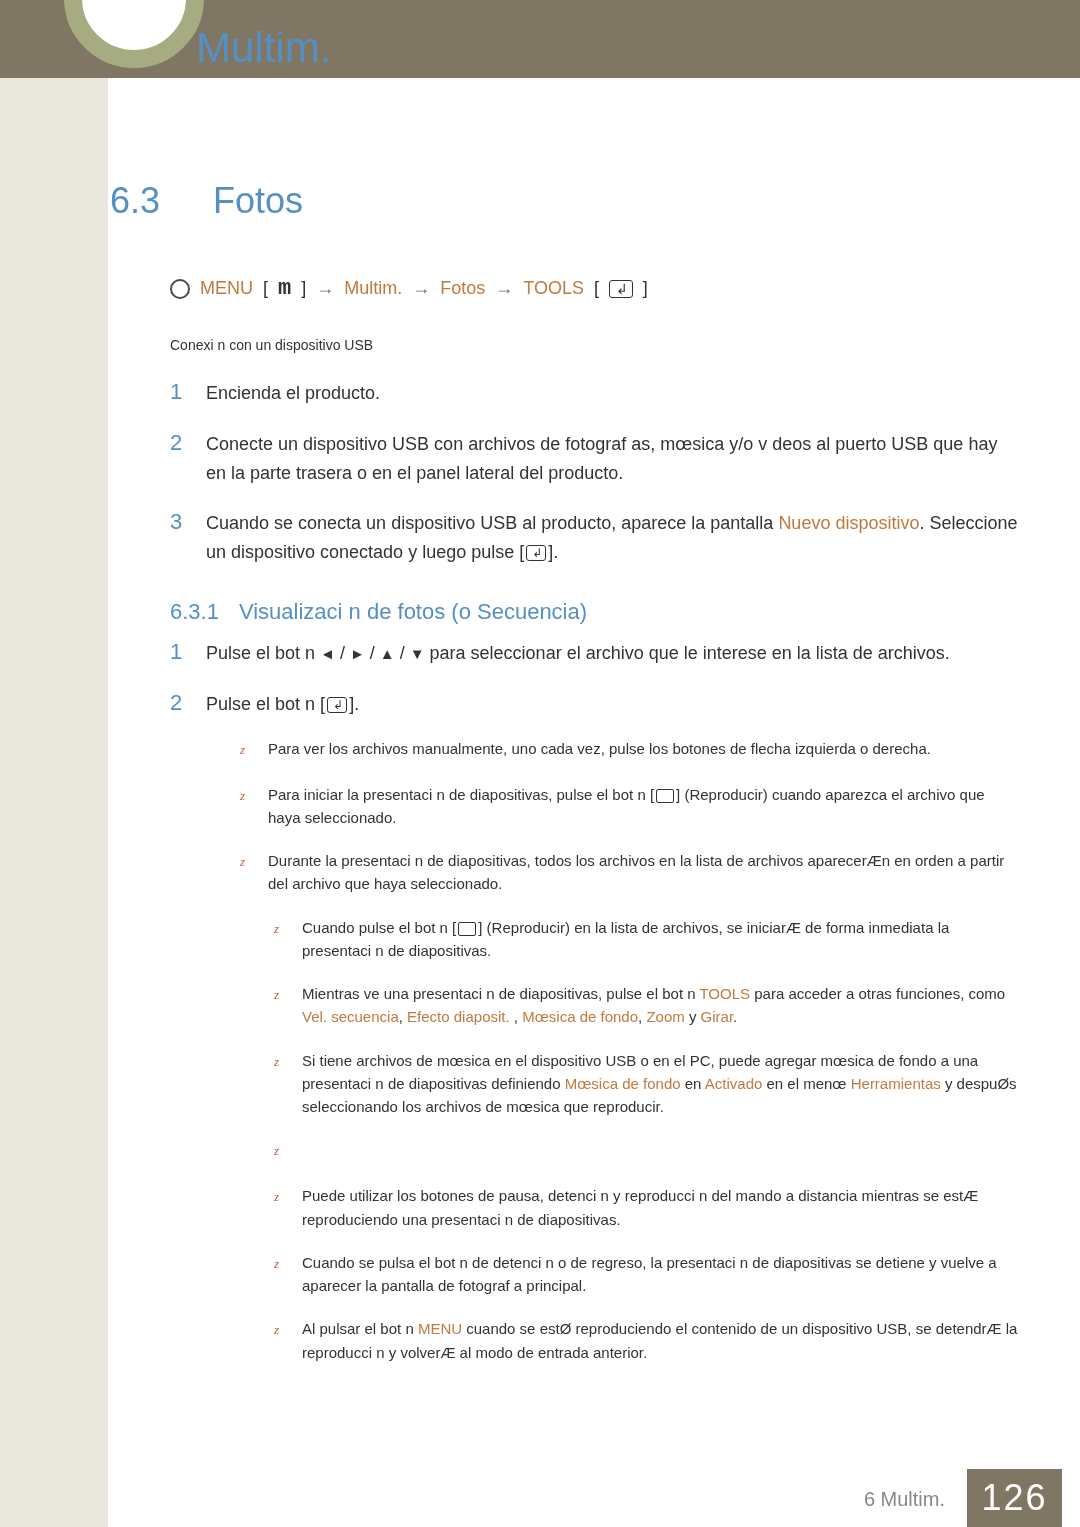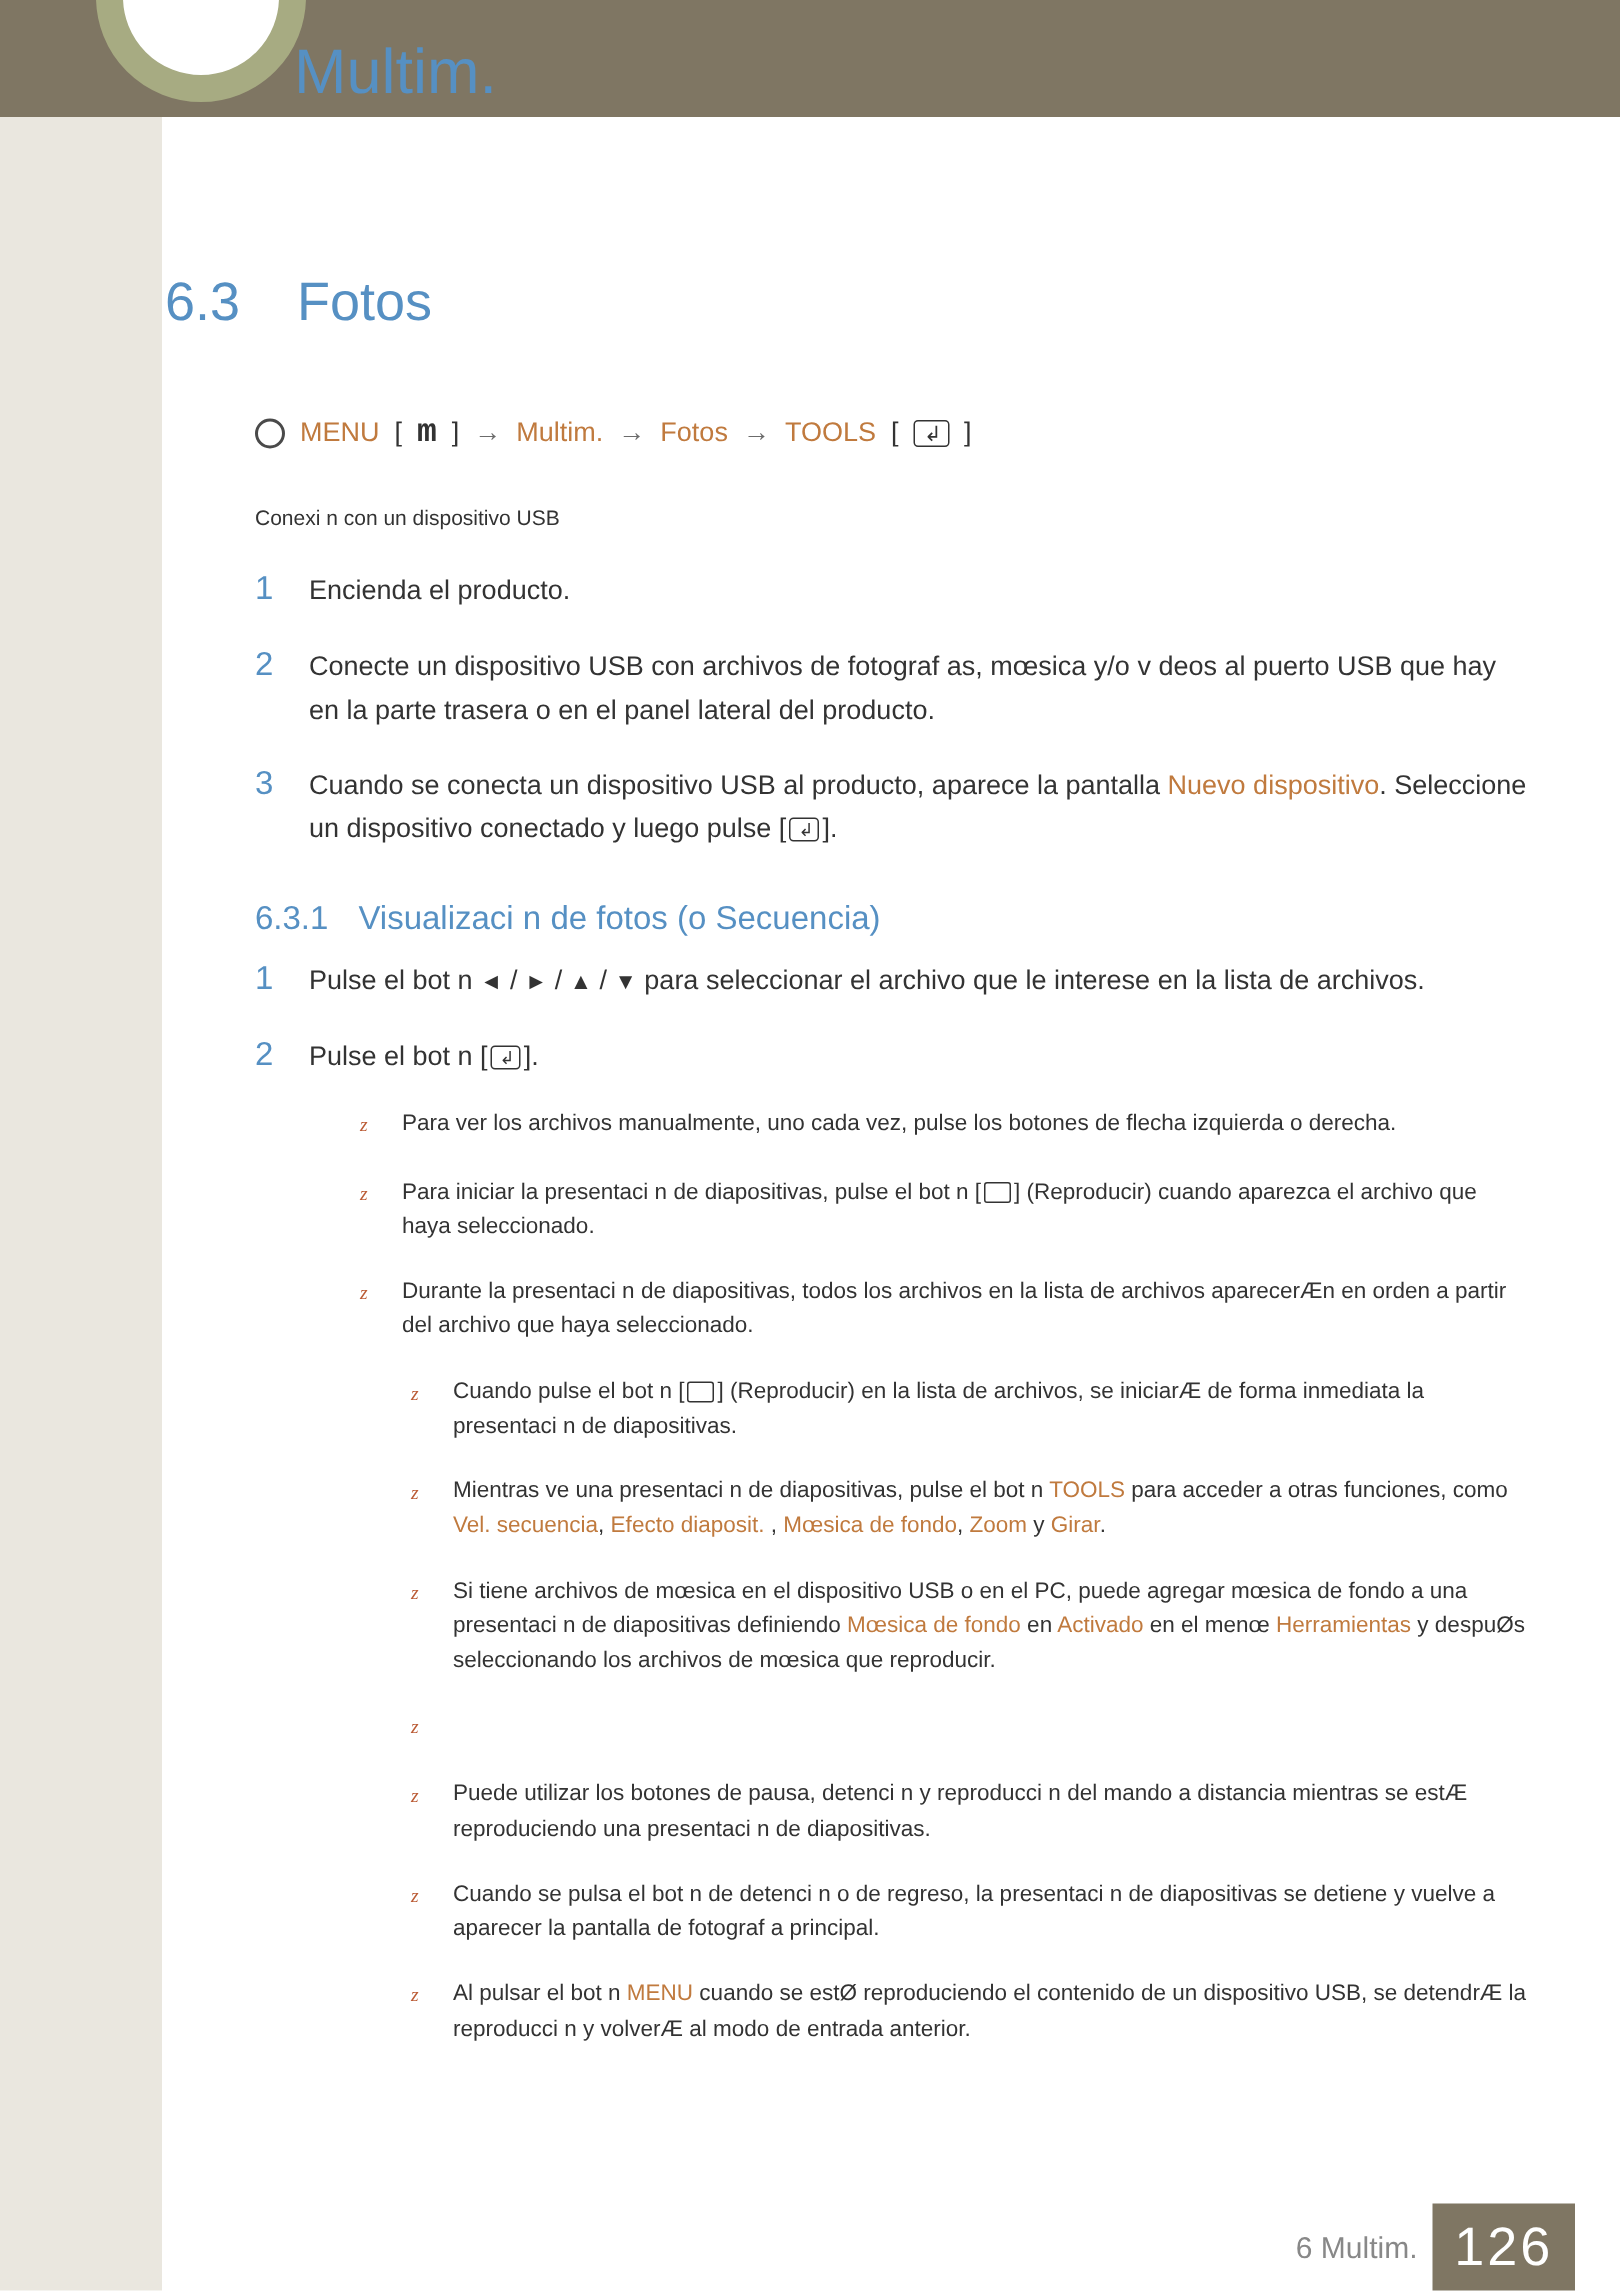--- a/index.html
+++ b/index.html
@@ -45,21 +45,21 @@
   .content {
     position: absolute;
     top: 180px;
     left: 108px;
     right: 60px;
     padding-left: 2px;
   }
   .sec-row {
     display: flex;
     align-items: baseline;
-    gap: 28px;
+    gap: 43px;
     margin-bottom: 54px;
   }
   .sec-num {
     color: #5690c3;
     font-size: 36px;
     font-weight: 400;
     min-width: 60px;
   }
   .sec-title {
     color: #5690c3;
@@ -189,21 +189,21 @@
   }
   .footer-label {
     position: absolute;
     right: 135px;
     bottom: 16px;
     color: #888;
     font-size: 20px;
   }
   .footer-pgbox {
     position: absolute;
-    right: 30px;
+    right: 18px;
     bottom: 0;
     width: 95px;
     height: 58px;
     background: #7f7663;
     color: #fff;
     font-size: 36px;
     display: flex;
     align-items: center;
     justify-content: center;
     letter-spacing: 2px;

